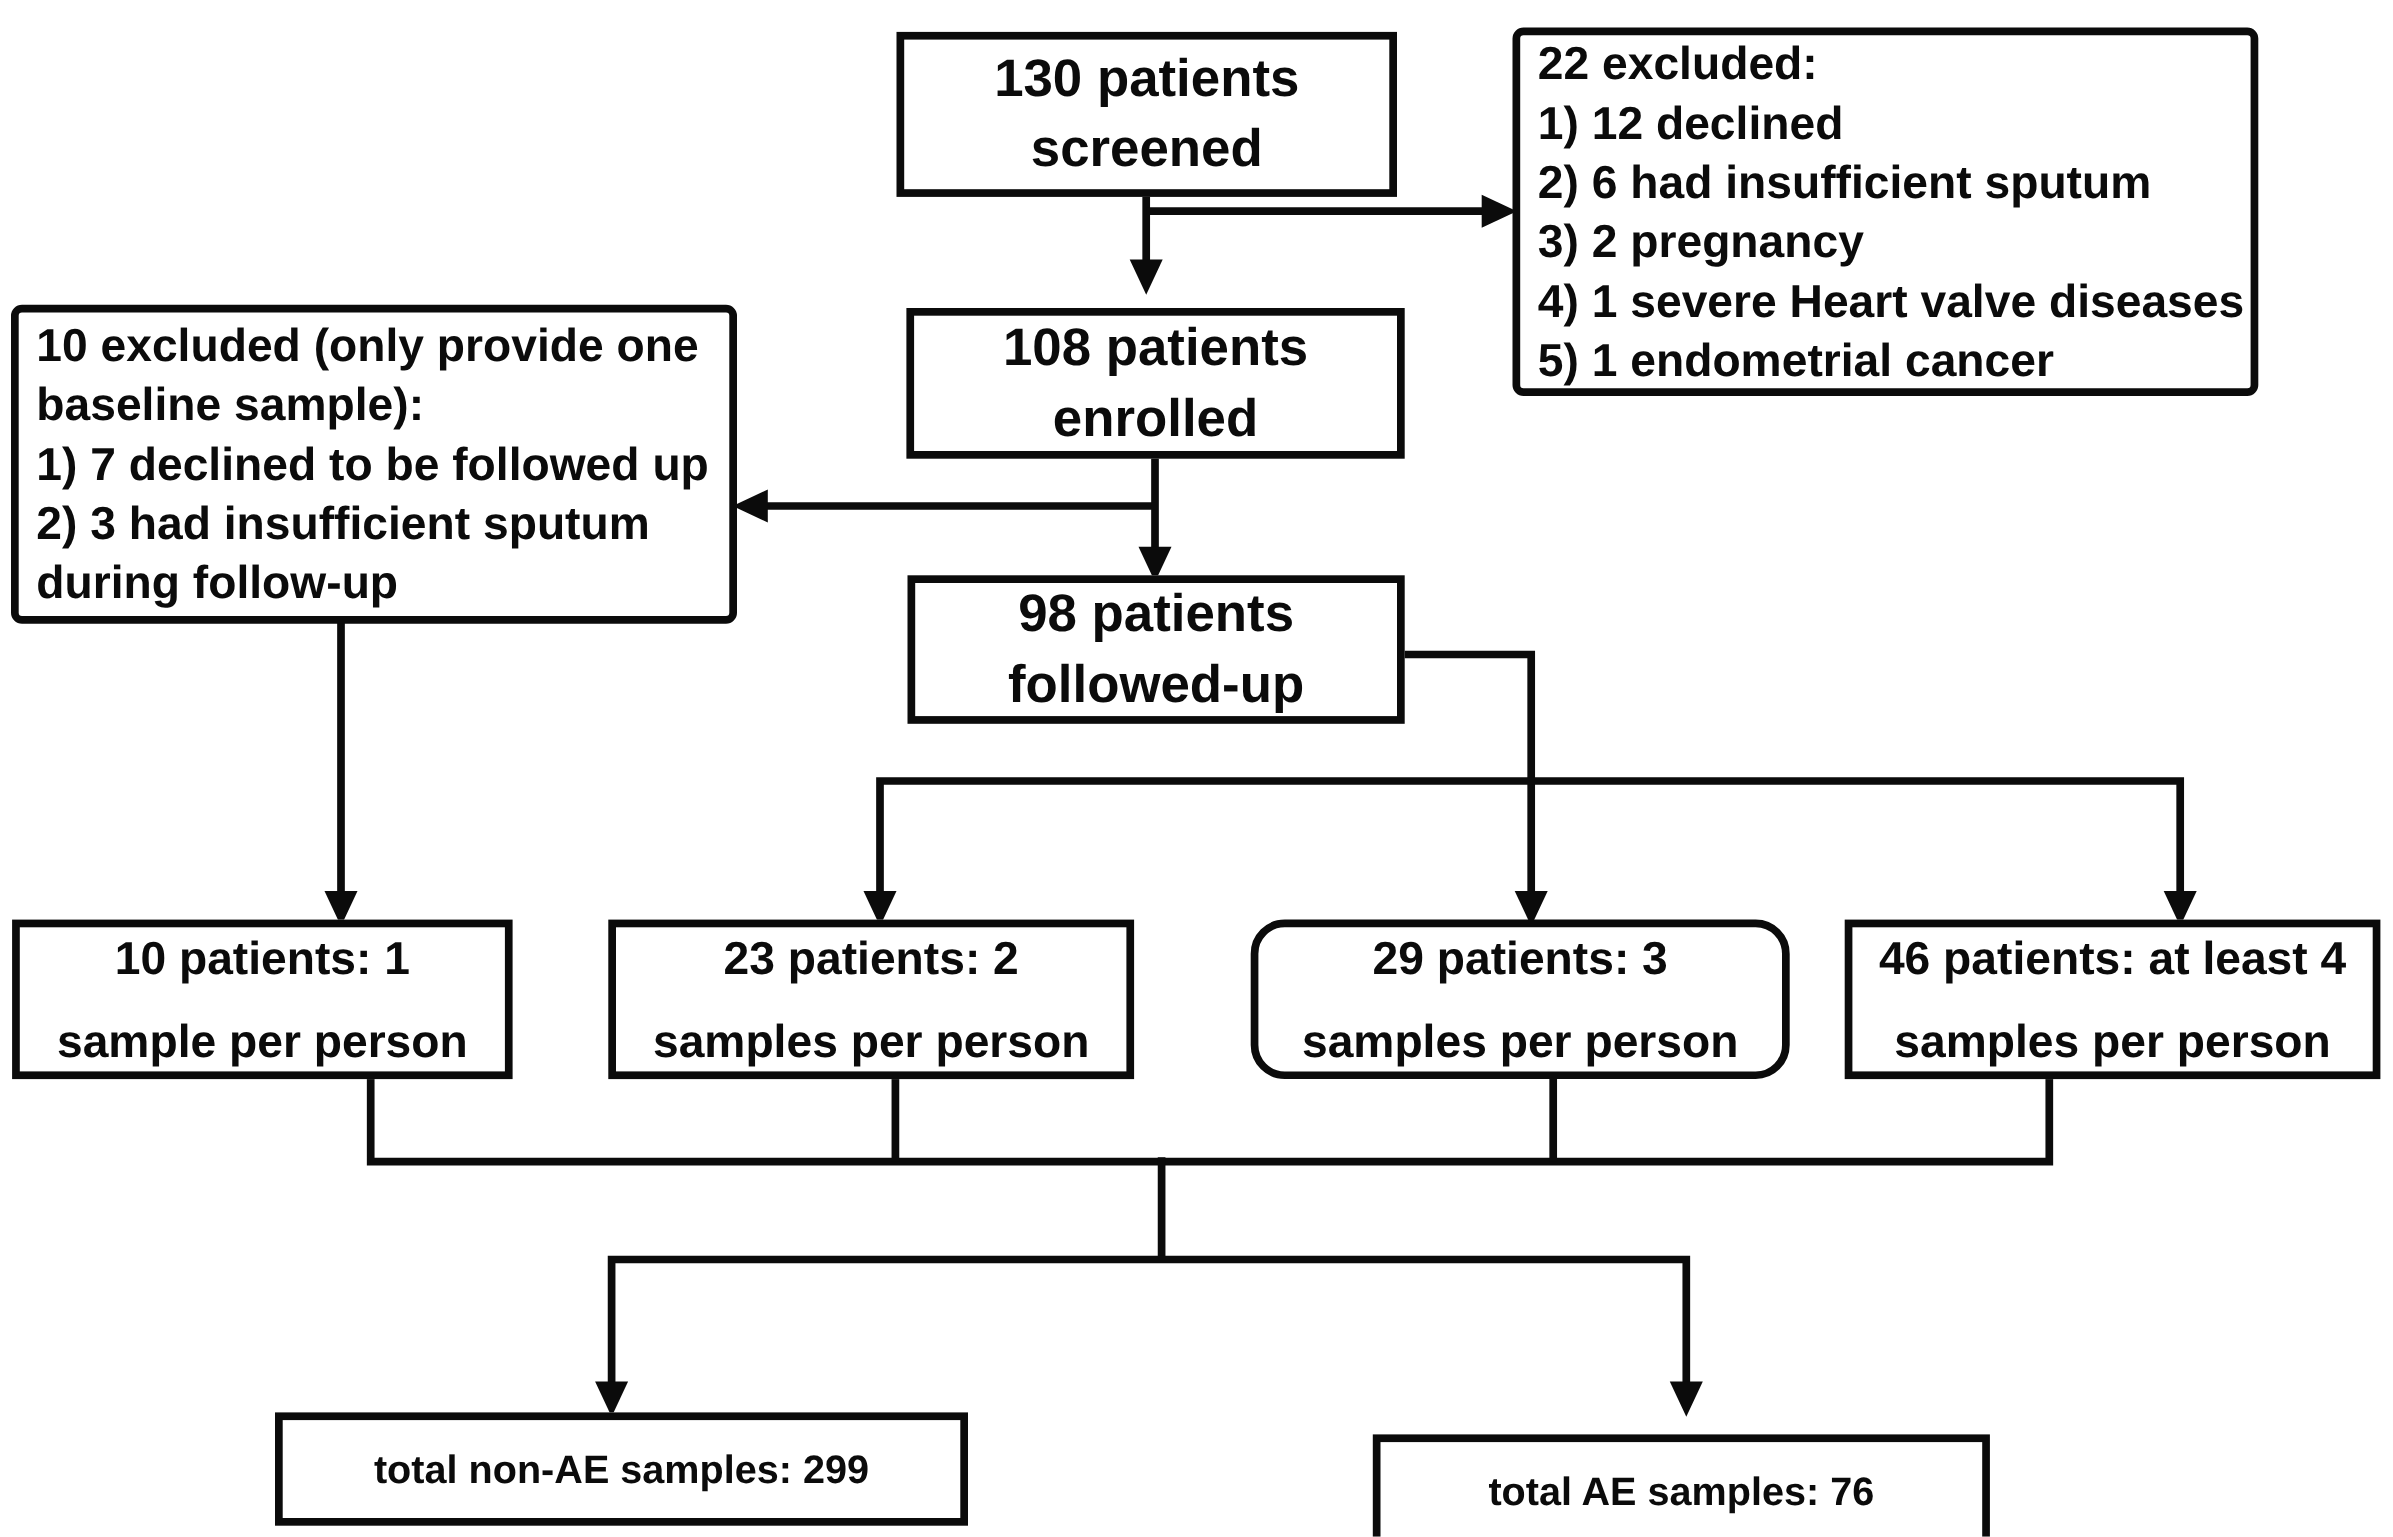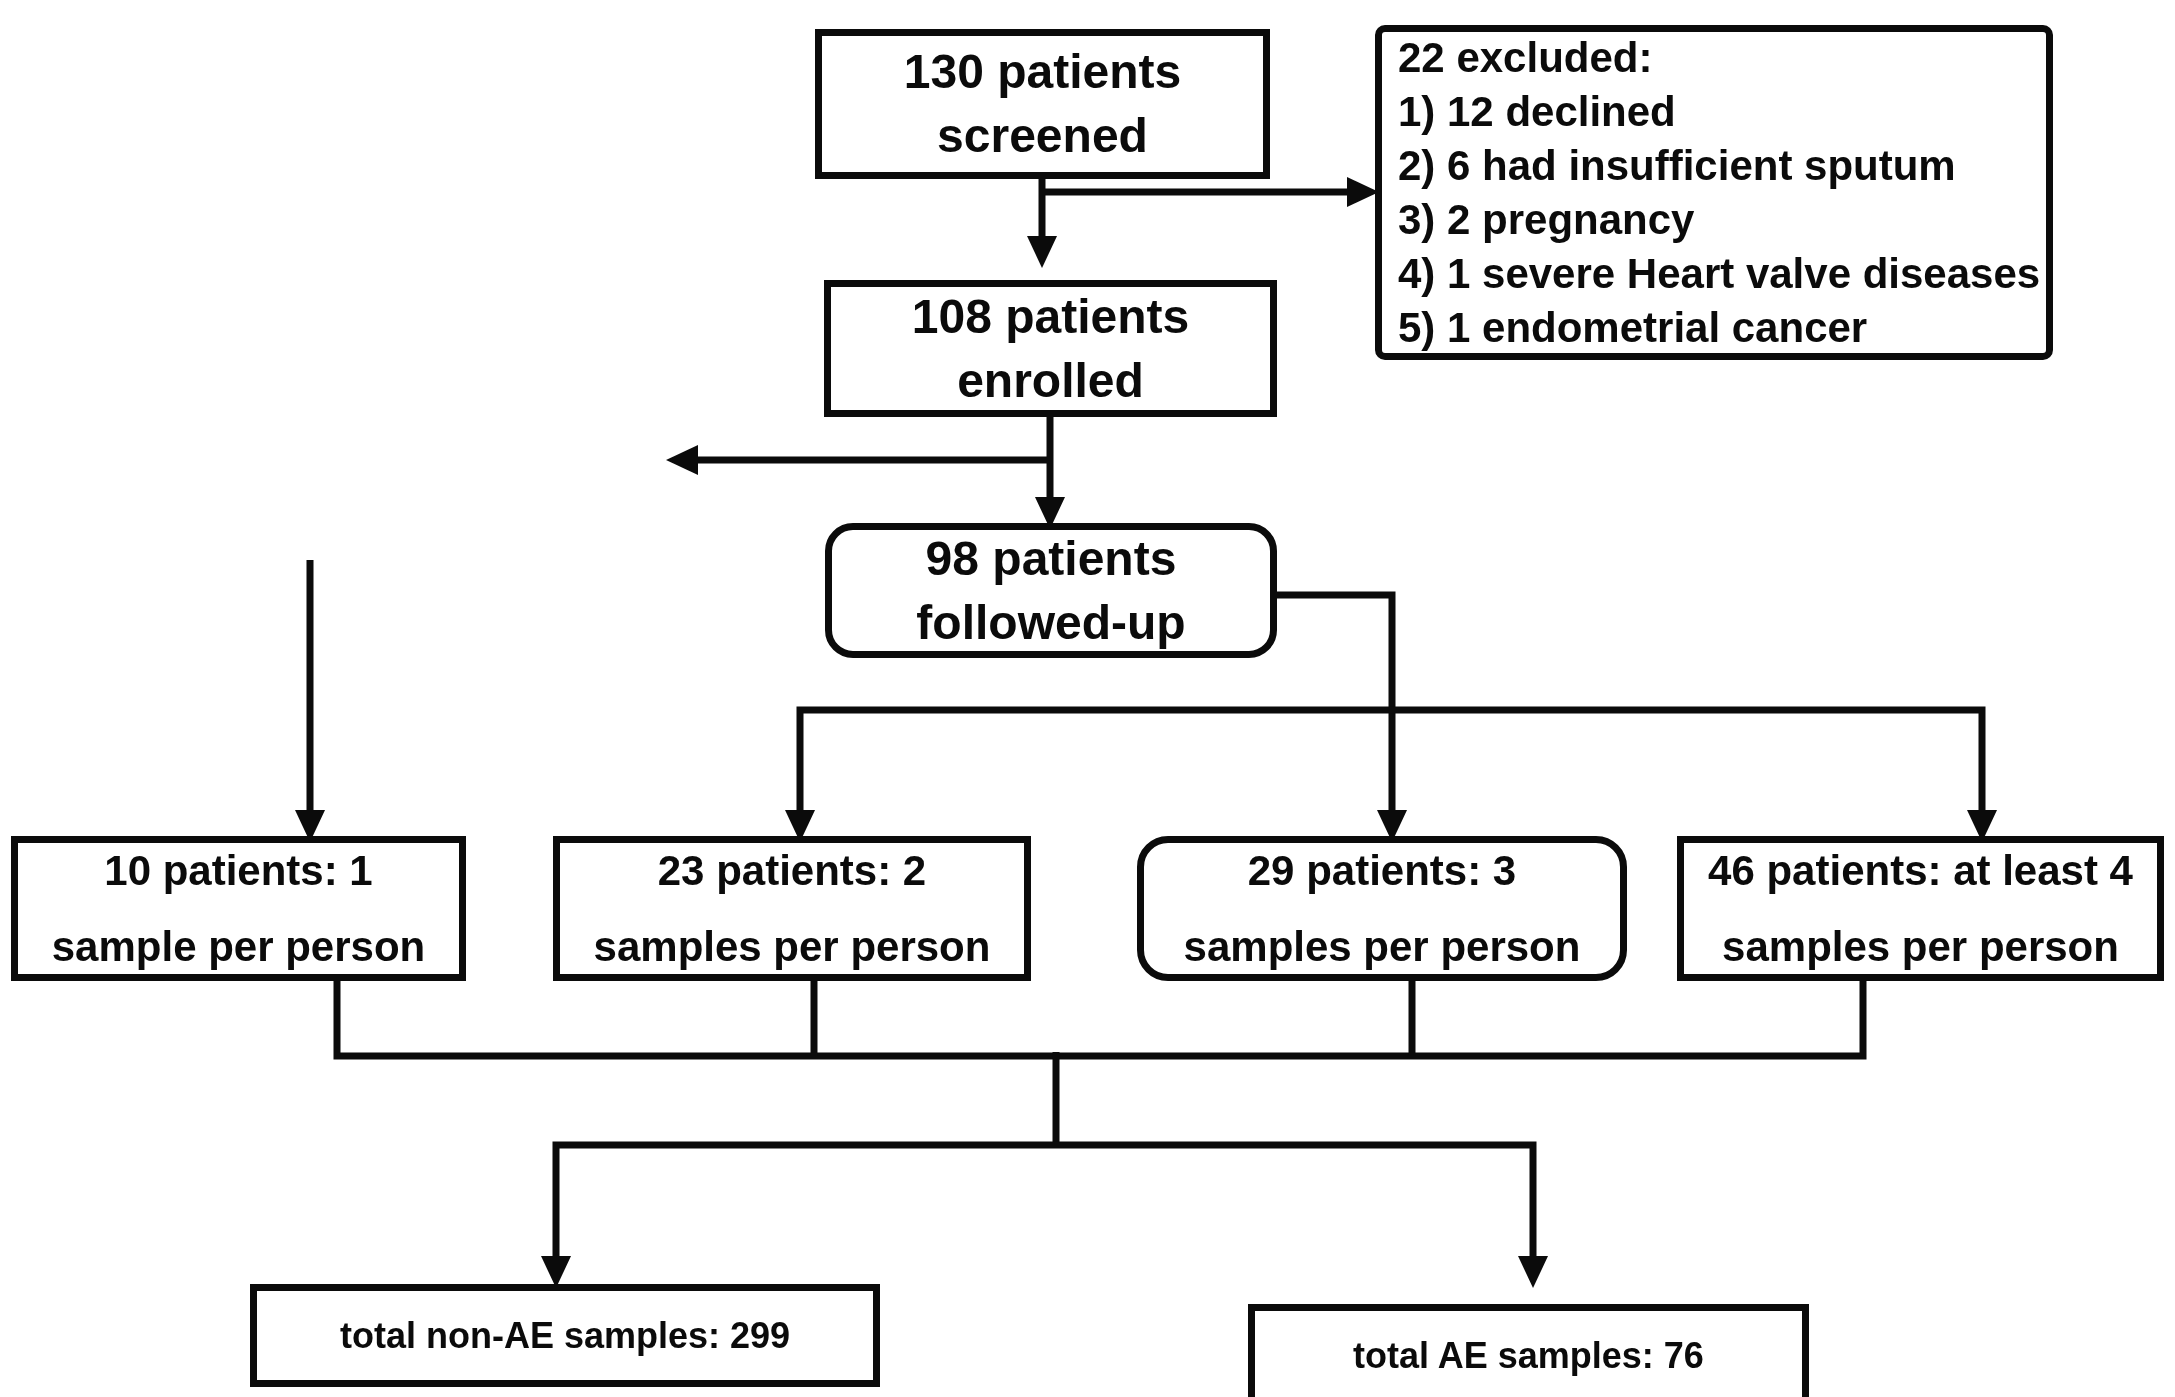--- a/index.html
+++ b/index.html
@@ -86,22 +86,27 @@
   <div class="box list lst" style="left:1375px; top:25px; width:678px; height:335px;">22 excluded:
 1) 12 declined
 2) 6 had insufficient sputum
 3) 2 pregnancy
 4) 1 severe Heart valve diseases
 5) 1 endometrial cancer</div>
 
   <div class="box big" style="left:824px; top:264px; width:453px; height:137px;margin-top:16px;">108 patients
 enrolled</div>
 
+  <div class="box list lst" style="left:10px; top:277px; width:660px; height:290px;">10 excluded (only provide one
+baseline sample):
+1) 7 declined to be followed up
+2) 3 had insufficient sputum
+during follow-up</div>
 
-  <div class="box big" style="left:825px; top:523px; width:452px; height:135px;border-radius:28px;">98 patients
+  <div class="box big" style="left:825px; top:523px; width:452px; height:135px;">98 patients
 followed-up</div>
 
   <div class="box mid" style="left:11px; top:836px; width:455px; height:145px;">10 patients: 1
 sample per person</div>
 
   <div class="box mid" style="left:553px; top:836px; width:478px; height:145px;">23 patients: 2
 samples per person</div>
 
   <div class="box mid" style="left:1137px; top:836px; width:490px; height:145px;border-radius:31px;">29 patients: 3
 samples per person</div>

